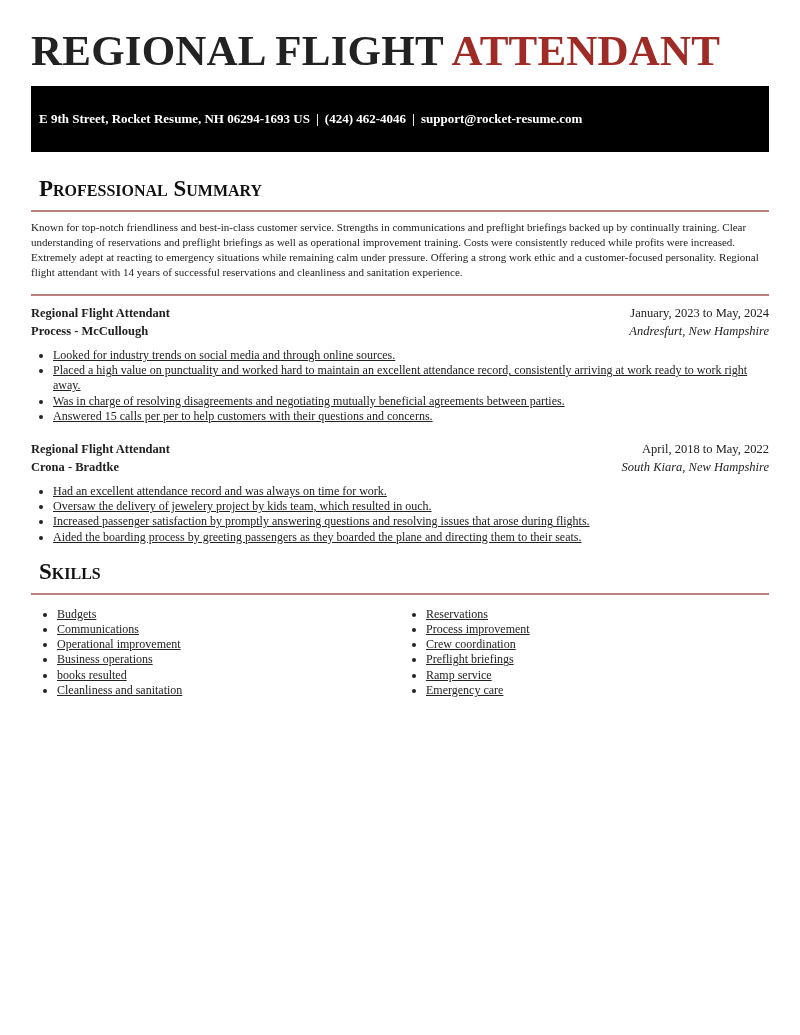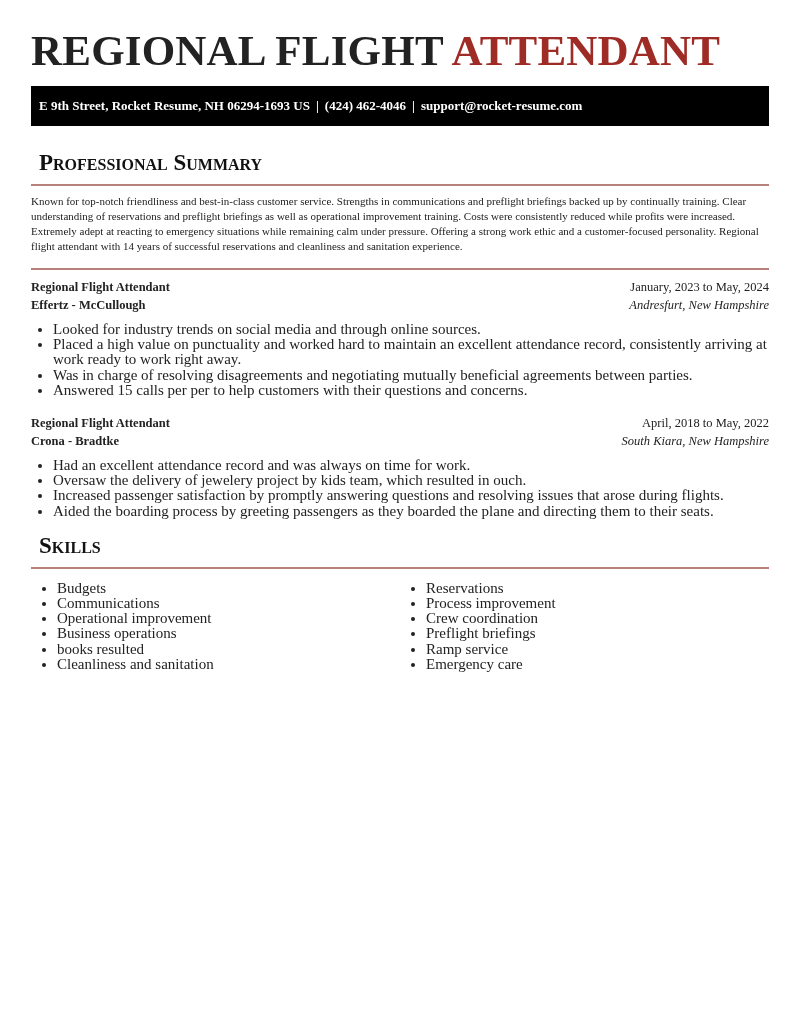--- a/index.html
+++ b/index.html
@@ -1,29 +1,29 @@
 <!DOCTYPE html>
 <html><head>
 <meta charset="utf-8">
 <style>
   html, body { margin: 0; padding: 0; background: #ffffff; }
   body { width: 800px; height: 1035px; position: relative; font-family: "Liberation Serif", serif; color: #222; }
   .page { padding: 0 31px; }
   .title { margin: 0; padding-top: 28px; font-size: 43px; font-weight: bold; letter-spacing: 0.2px; line-height: 46px; color: #222; }
   .title .accent { color: #9e2b25; }
-  .contact { margin-top: 12px; background: #000; color: #fff; height: 34px; line-height: 34px; padding: 3px 8px; font-size: 13px; font-weight: bold; }
+  .contact { margin-top: 12px; background: #000; color: #fff; height: 34px; line-height: 34px; padding: 16px 8px; font-size: 13px; font-weight: bold; }
   .contact .sep { margin: 0 6px; }
   .section-title { font-variant: small-caps; font-weight: bold; font-size: 23px; margin: 8px; line-height: 26px; color: #111; }
   .rule { height: 2px; background: #b9817e; margin-top: 6px; }
   .summary { font-size: 11px; line-height: 15px; margin-top: 8px; color: #222; }
   .row { display: flex; justify-content: space-between; font-size: 12.5px; line-height: 18px; }
   .bold { font-weight: bold; }
   .italic { font-style: italic; }
   ul { margin: 8px 0 0 0; padding-left: 22px; }
-  li { font-size: 15px; line-height: 15.2px; padding-left: 0; }
+  li { font-size: 12px; line-height: 15.2px; padding-left: 0; text-decoration: underline; }
   .skills { display: flex; margin-top: 8px; }
   .skills ul { margin: 4px; width: 362px; }
 </style>
 </head>
 <body>
 
 <div class="page">
   <h1 class="title">
     <span>REGIONAL FLIGHT</span>
     <span class="accent">ATTENDANT</span>
@@ -41,21 +41,21 @@
 
   <div style="margin-top:14px;">
     <div class="rule"></div>
 
     <div style="margin-top:8px;">
       <div class="row">
           <span class="bold">Regional Flight Attendant</span>
           <span>January, 2023 to May, 2024</span>
         </div>
       <div class="row">
-          <span class="bold">Effertz - McCullough</span>
+          <span class="bold">Process - McCullough</span>
           <span class="italic">Andresfurt, New Hampshire</span>
         </div>
       <ul>
         <li>Looked for industry trends on social media and through online sources.</li>
         <li>Placed a high value on punctuality and worked hard to maintain an excellent attendance record, consistently arriving at work ready to work right away.</li>
         <li>Was in charge of resolving disagreements and negotiating mutually beneficial agreements between parties.</li>
         <li>Answered 15 calls per per to help customers with their questions and concerns.</li>
       </ul>
     </div>
 

